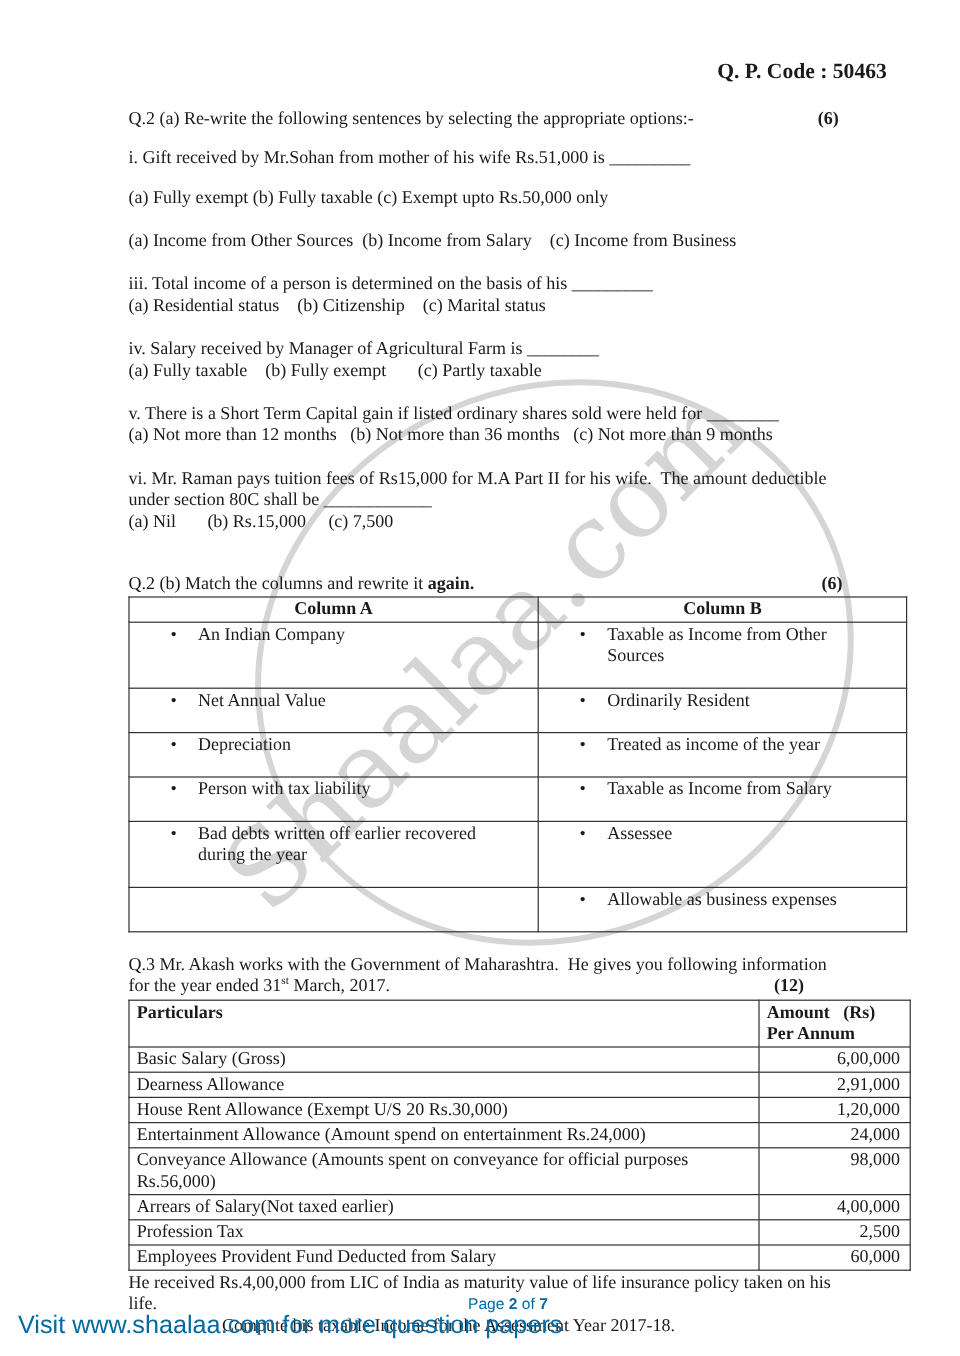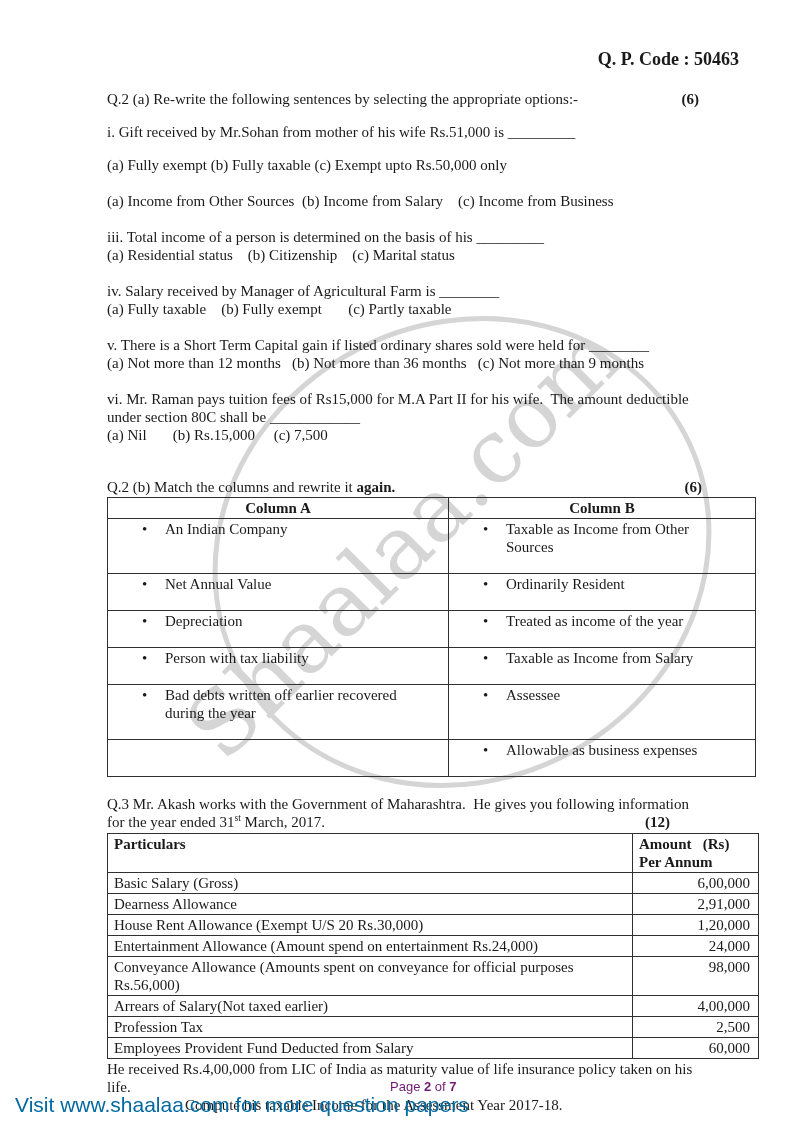--- a/index.html
+++ b/index.html
@@ -46,21 +46,21 @@
   .q3-table th { text-align:left; vertical-align:top; font-weight:bold; padding:1px 6px; white-space:pre-wrap; }
   .q3-particulars { vertical-align:top; padding:1px 6px; white-space:pre-wrap; }
   .q3-amount { vertical-align:top; text-align:right; padding:1px 8px 1px 4px; white-space:pre; }
 
   .note { margin:1px 0 0 0; }
   .note .ln { display:block; white-space:pre; }
   .compute { margin:0; padding-left:78px; white-space:pre; }
 
   .page-num {
     position:absolute; left:390px; top:1080px; z-index:1;
-    font-family:"Liberation Sans", sans-serif; font-size:13px; line-height:14px; color:#701a75; white-space:pre;
+    font-family:"Liberation Sans", sans-serif; font-size:13px; line-height:14px; color:#0369a1; white-space:pre;
   }
   .page-num b { font-weight:bold; }
   .site-line {
     position:absolute; left:15px; top:1092px; z-index:1;
     font-family:"Liberation Sans", sans-serif; font-size:21px; line-height:25px; color:#0369a1; white-space:pre;
   }
 </style>
 </head>
 <body>
 

